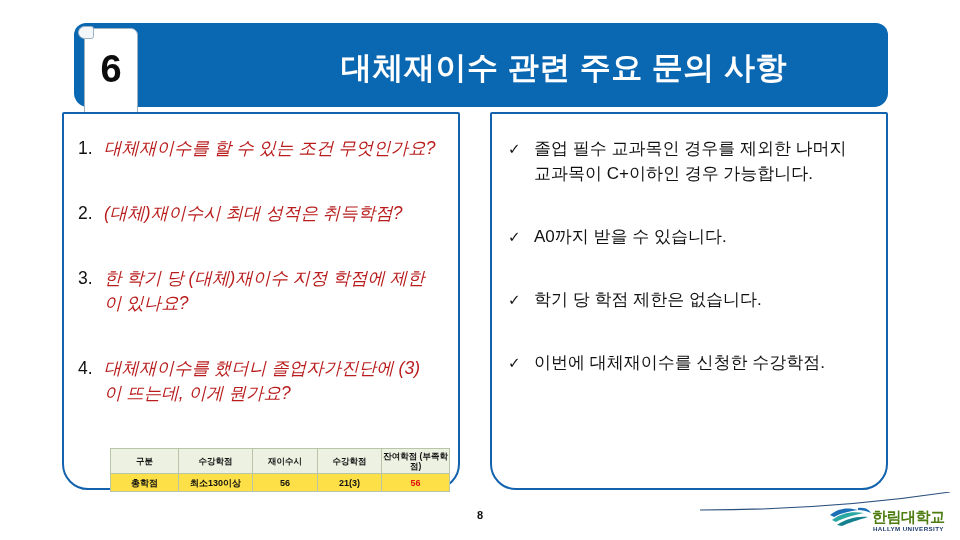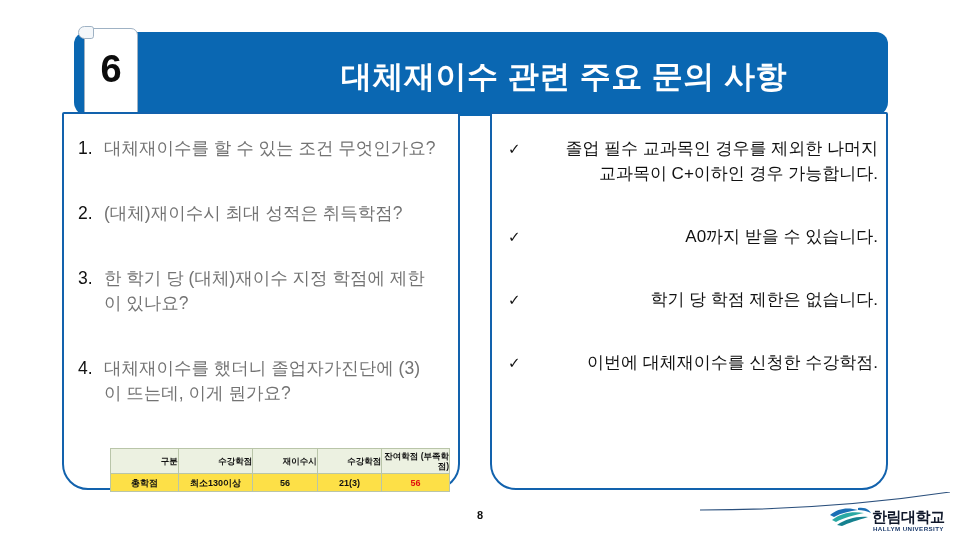--- a/index.html
+++ b/index.html
@@ -19,21 +19,21 @@
   #slide {
     position: absolute;
     inset: 0;
     background: #ffffff;
   }
 
   
   .header-bar {
     position: absolute;
     left: 74px;
-    top: 32px;
+    top: 23px;
     width: 814px;
     height: 84px;
     background: #0a67b2;
     border-radius: 12px 12px 14px 14px;
   }
   .header-title {
     position: absolute;
     left: 160px;
     top: 28px;
     width: 660px;
@@ -147,23 +147,24 @@
   .q-num {
     flex: 0 0 auto;
     width: 26px;
     font-size: 17.5px;
     color: #111111;
     line-height: 25px;
   }
   .q-text {
     flex: 1 1 auto;
     font-size: 17.5px;
-    color: #737373;
+    color: #b91c1c;
     line-height: 25px;
     white-space: pre-line;
+    font-style: italic;
   }
   .q-item.q4 { margin-bottom: 6px; }
 
   
   .credit-table {
     position: absolute;
     left: 46px;
     top: 334px;
     width: 340px;
     border-collapse: collapse;
@@ -175,21 +176,20 @@
     text-align: center;
     font-weight: bold;
     color: #111111;
     padding: 0;
     line-height: 10px;
   }
   .credit-table th {
     background: #ecf1e1;
     height: 24px;
     font-size: 8.5px;
-    text-align: right;
   }
   .credit-table td {
     background: #fde047;
     height: 17px;
     font-size: 9px;
   }
   .credit-table td.red-val { color: #e01010; }
   .th-2line { line-height: 10.5px; }
 
   
@@ -210,21 +210,20 @@
     font-size: 15px;
     color: #111111;
     line-height: 25px;
   }
   .a-text {
     flex: 1 1 auto;
     font-size: 17px;
     color: #111111;
     line-height: 25px;
     white-space: pre-line;
-    text-align: right;
   }
   .a-item.a4 { margin-bottom: 0; }
   .a-sub {
     margin-left: 26px;
     margin-top: -2px;
     font-size: 12.5px;
     color: #111111;
     line-height: 16px;
     white-space: pre-line;
   }
@@ -246,21 +245,21 @@
     top: 502px;
     width: 124px;
     height: 34px;
   }
   .logo-text-kr {
     position: absolute;
     left: 44px;
     top: 6px;
     font-size: 15px;
     font-weight: bold;
-    color: #0f172a;
+    color: #4d7c0f;
     letter-spacing: -0.5px;
     white-space: nowrap;
   }
   .logo-text-en {
     position: absolute;
     left: 45px;
     top: 23px;
     font-size: 6.2px;
     font-weight: bold;
     color: #1b3a6b;

